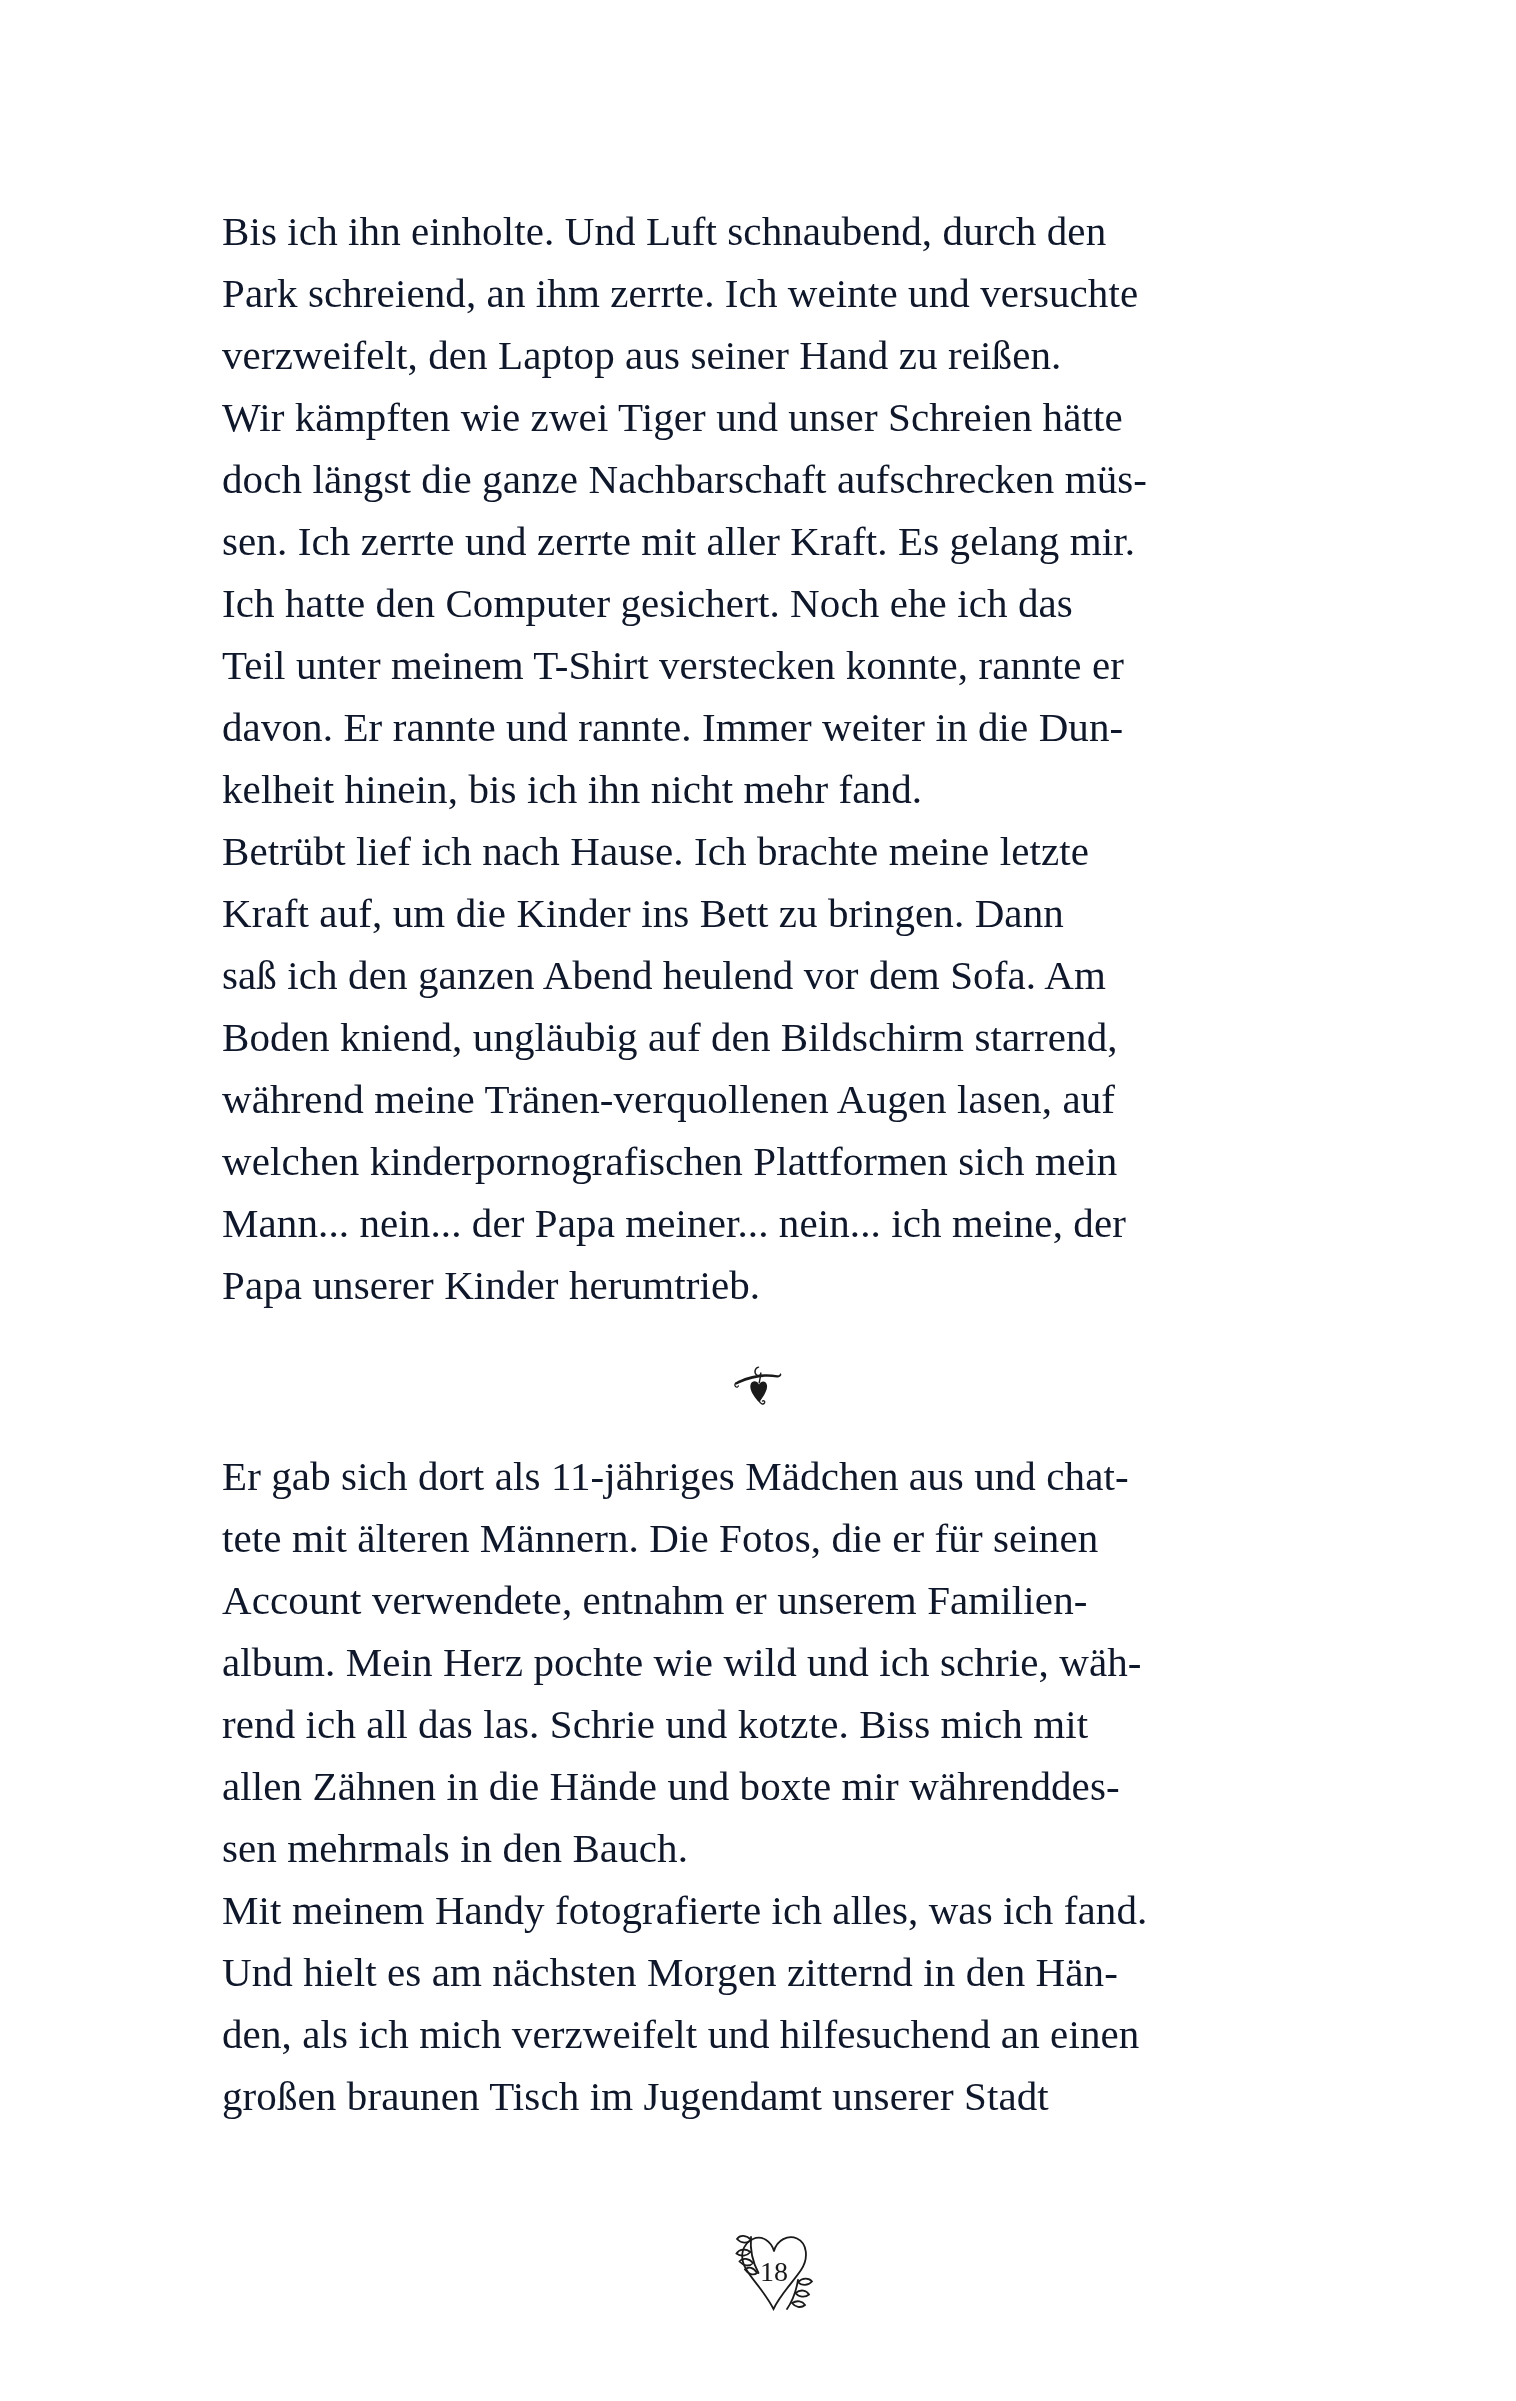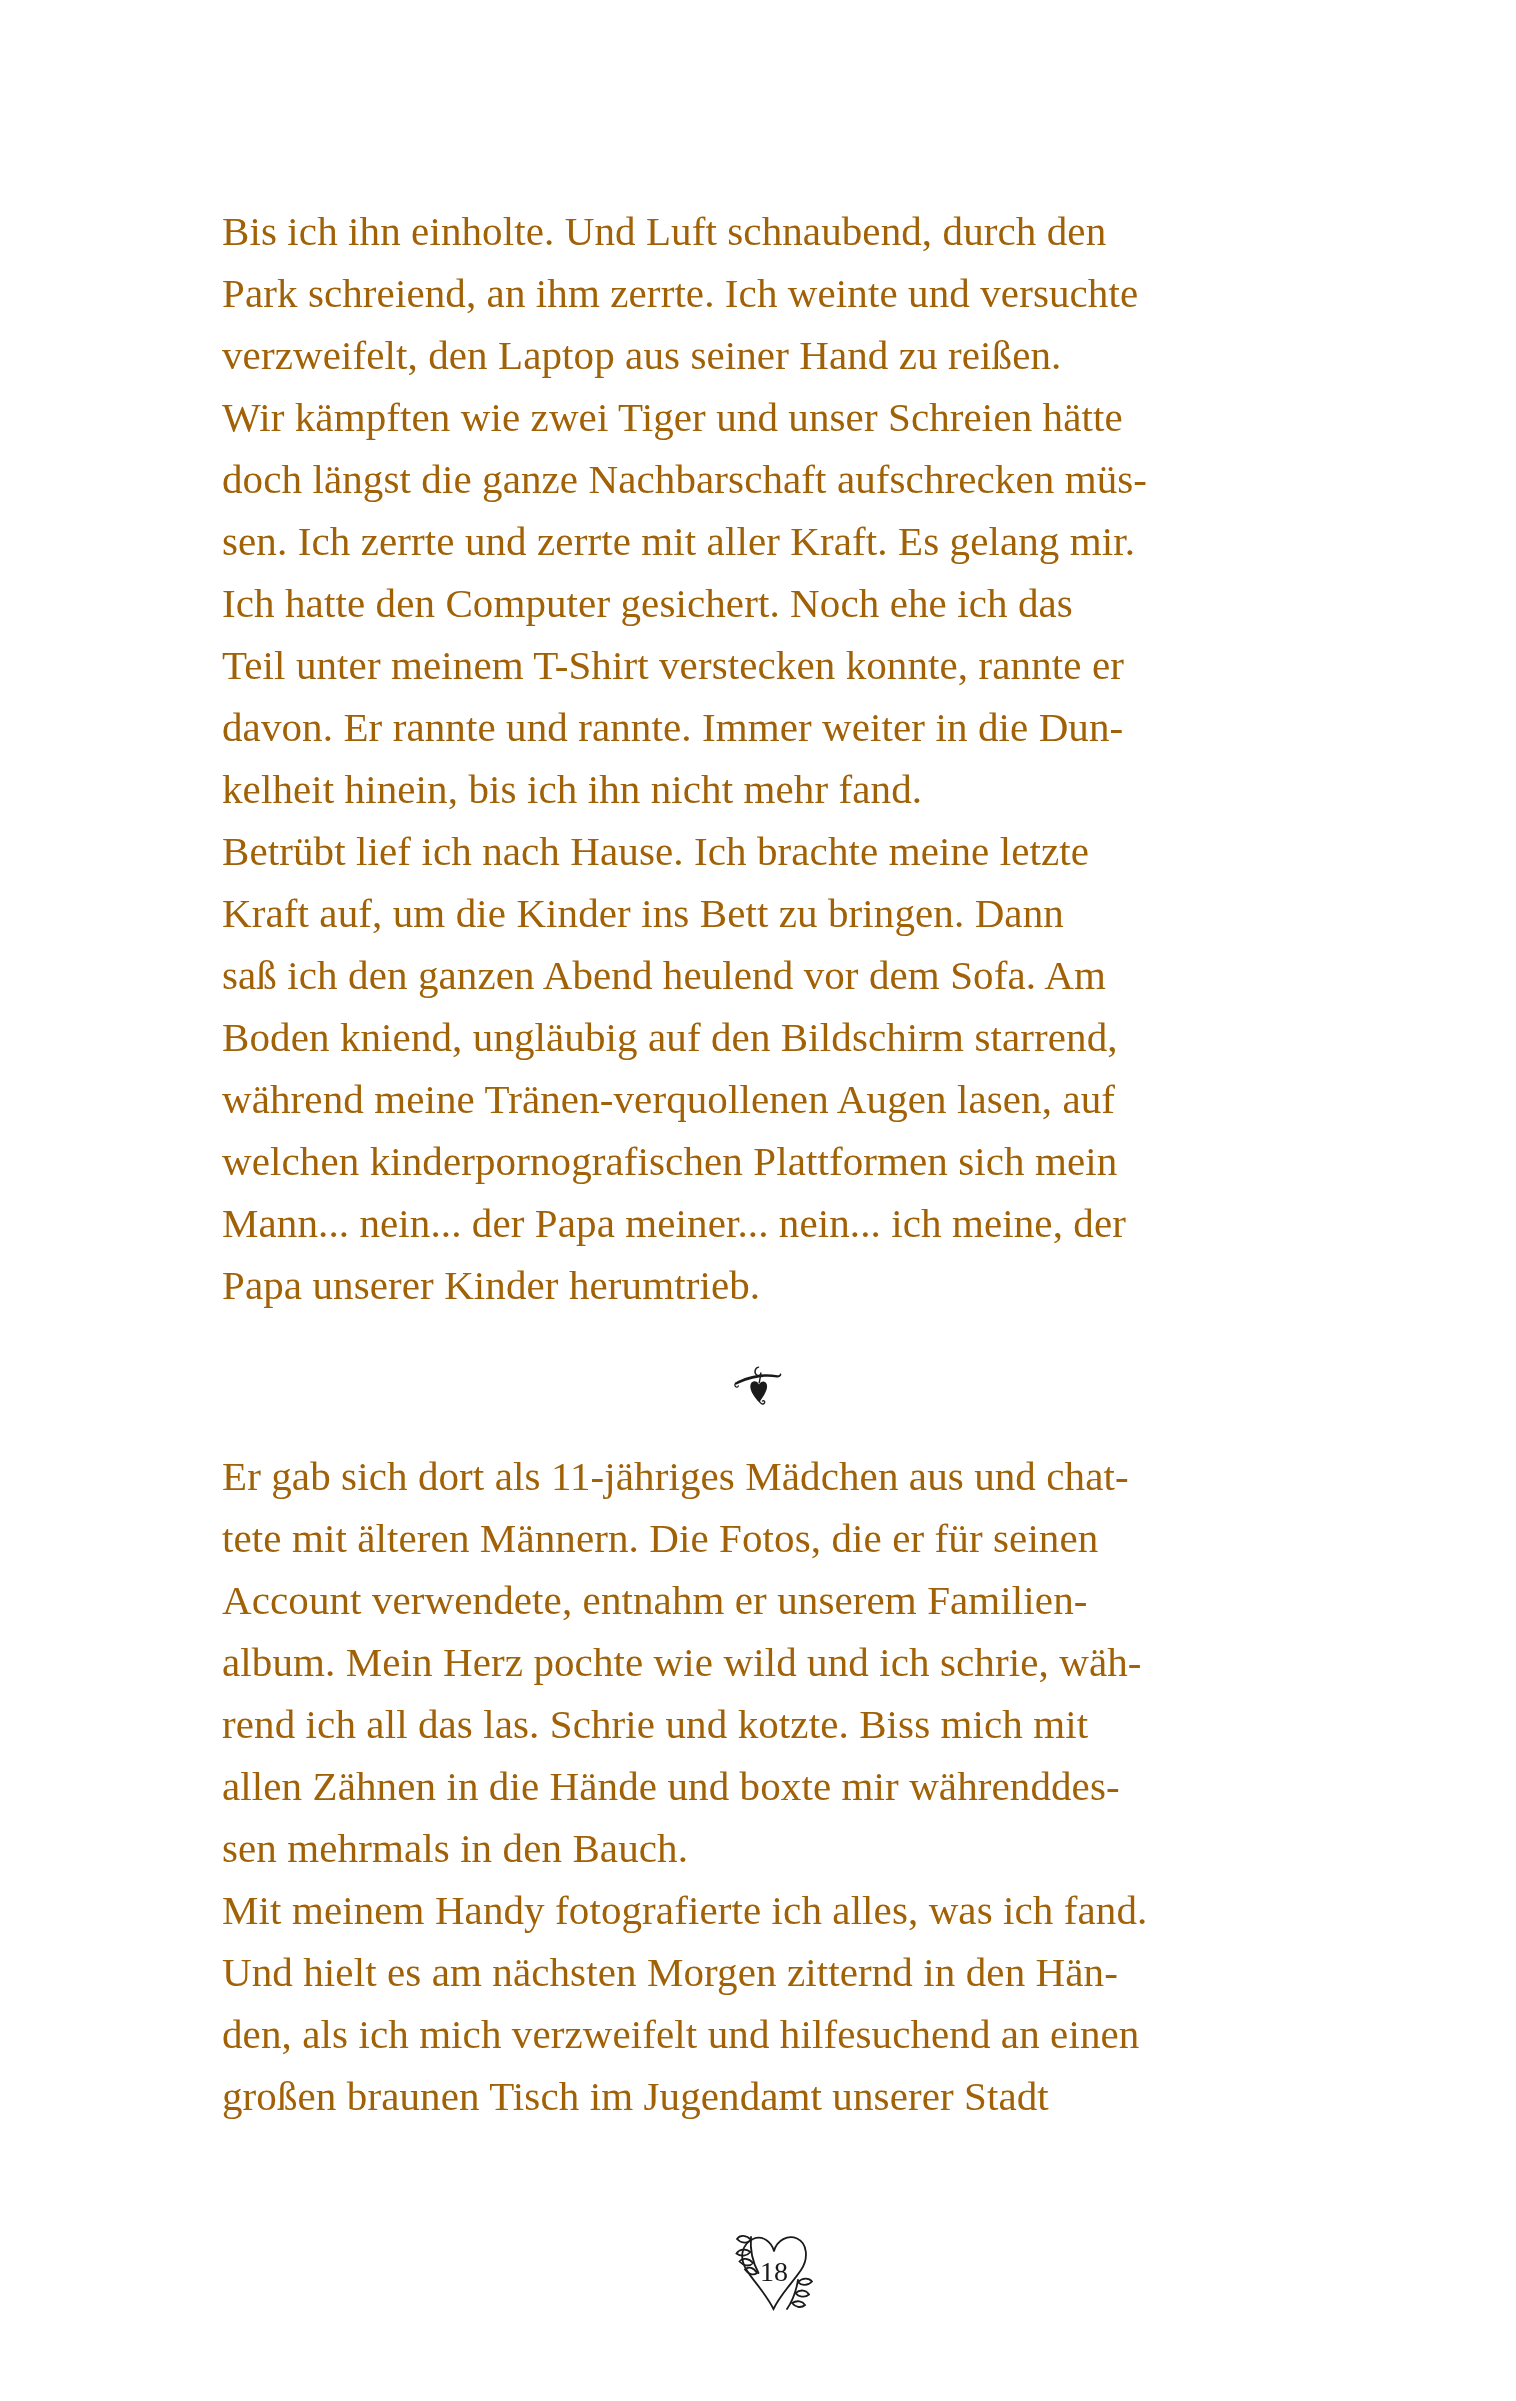--- a/index.html
+++ b/index.html
@@ -18,21 +18,21 @@
     overflow: hidden;
   }
   .text-block {
     position: absolute;
     left: 222px;
     width: 1183px;
     font-size: 41px;
     line-height: 62px;
     letter-spacing: 0.1px;
     white-space: pre-line;
-    color: #a16207;
+    color: #0f172a;
   }
   .para-1 { top: 200px; }
   .para-2 { top: 1445px; font-family: Liberation Serif, serif; }
   .divider {
     position: absolute;
     top: 1363px;
     left: 0;
     width: 100%;
     display: flex;
     justify-content: center;

